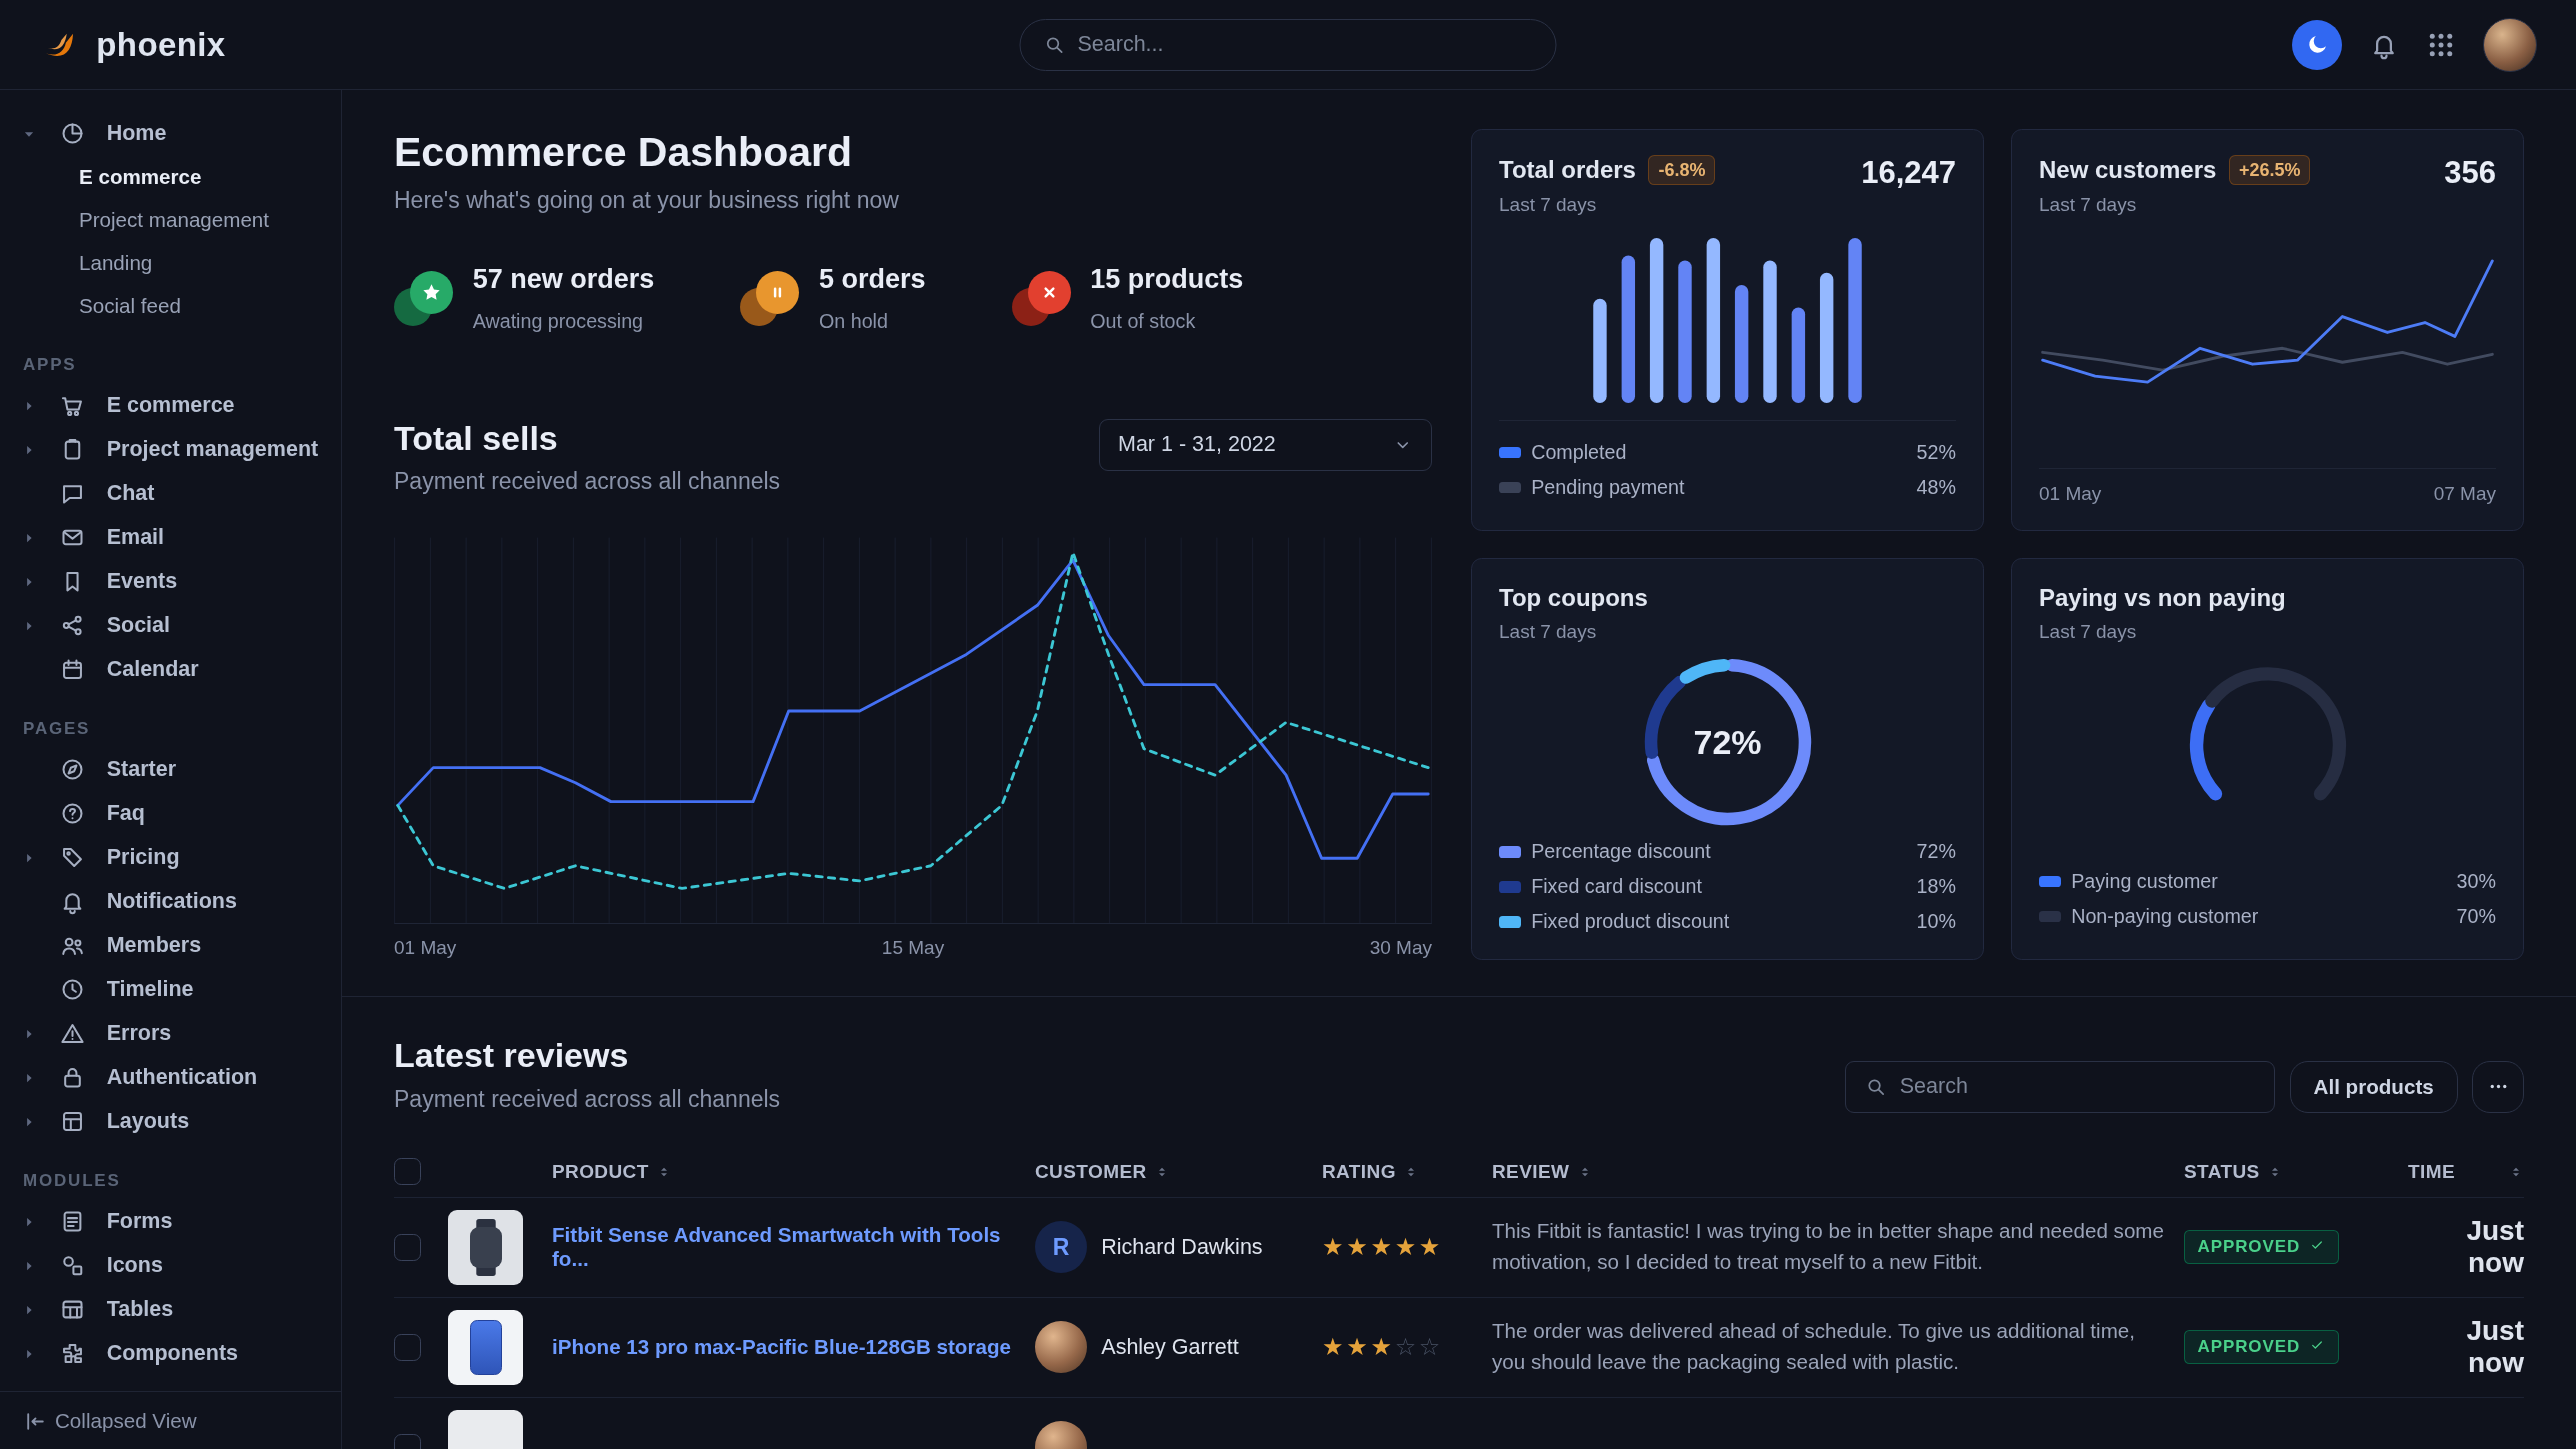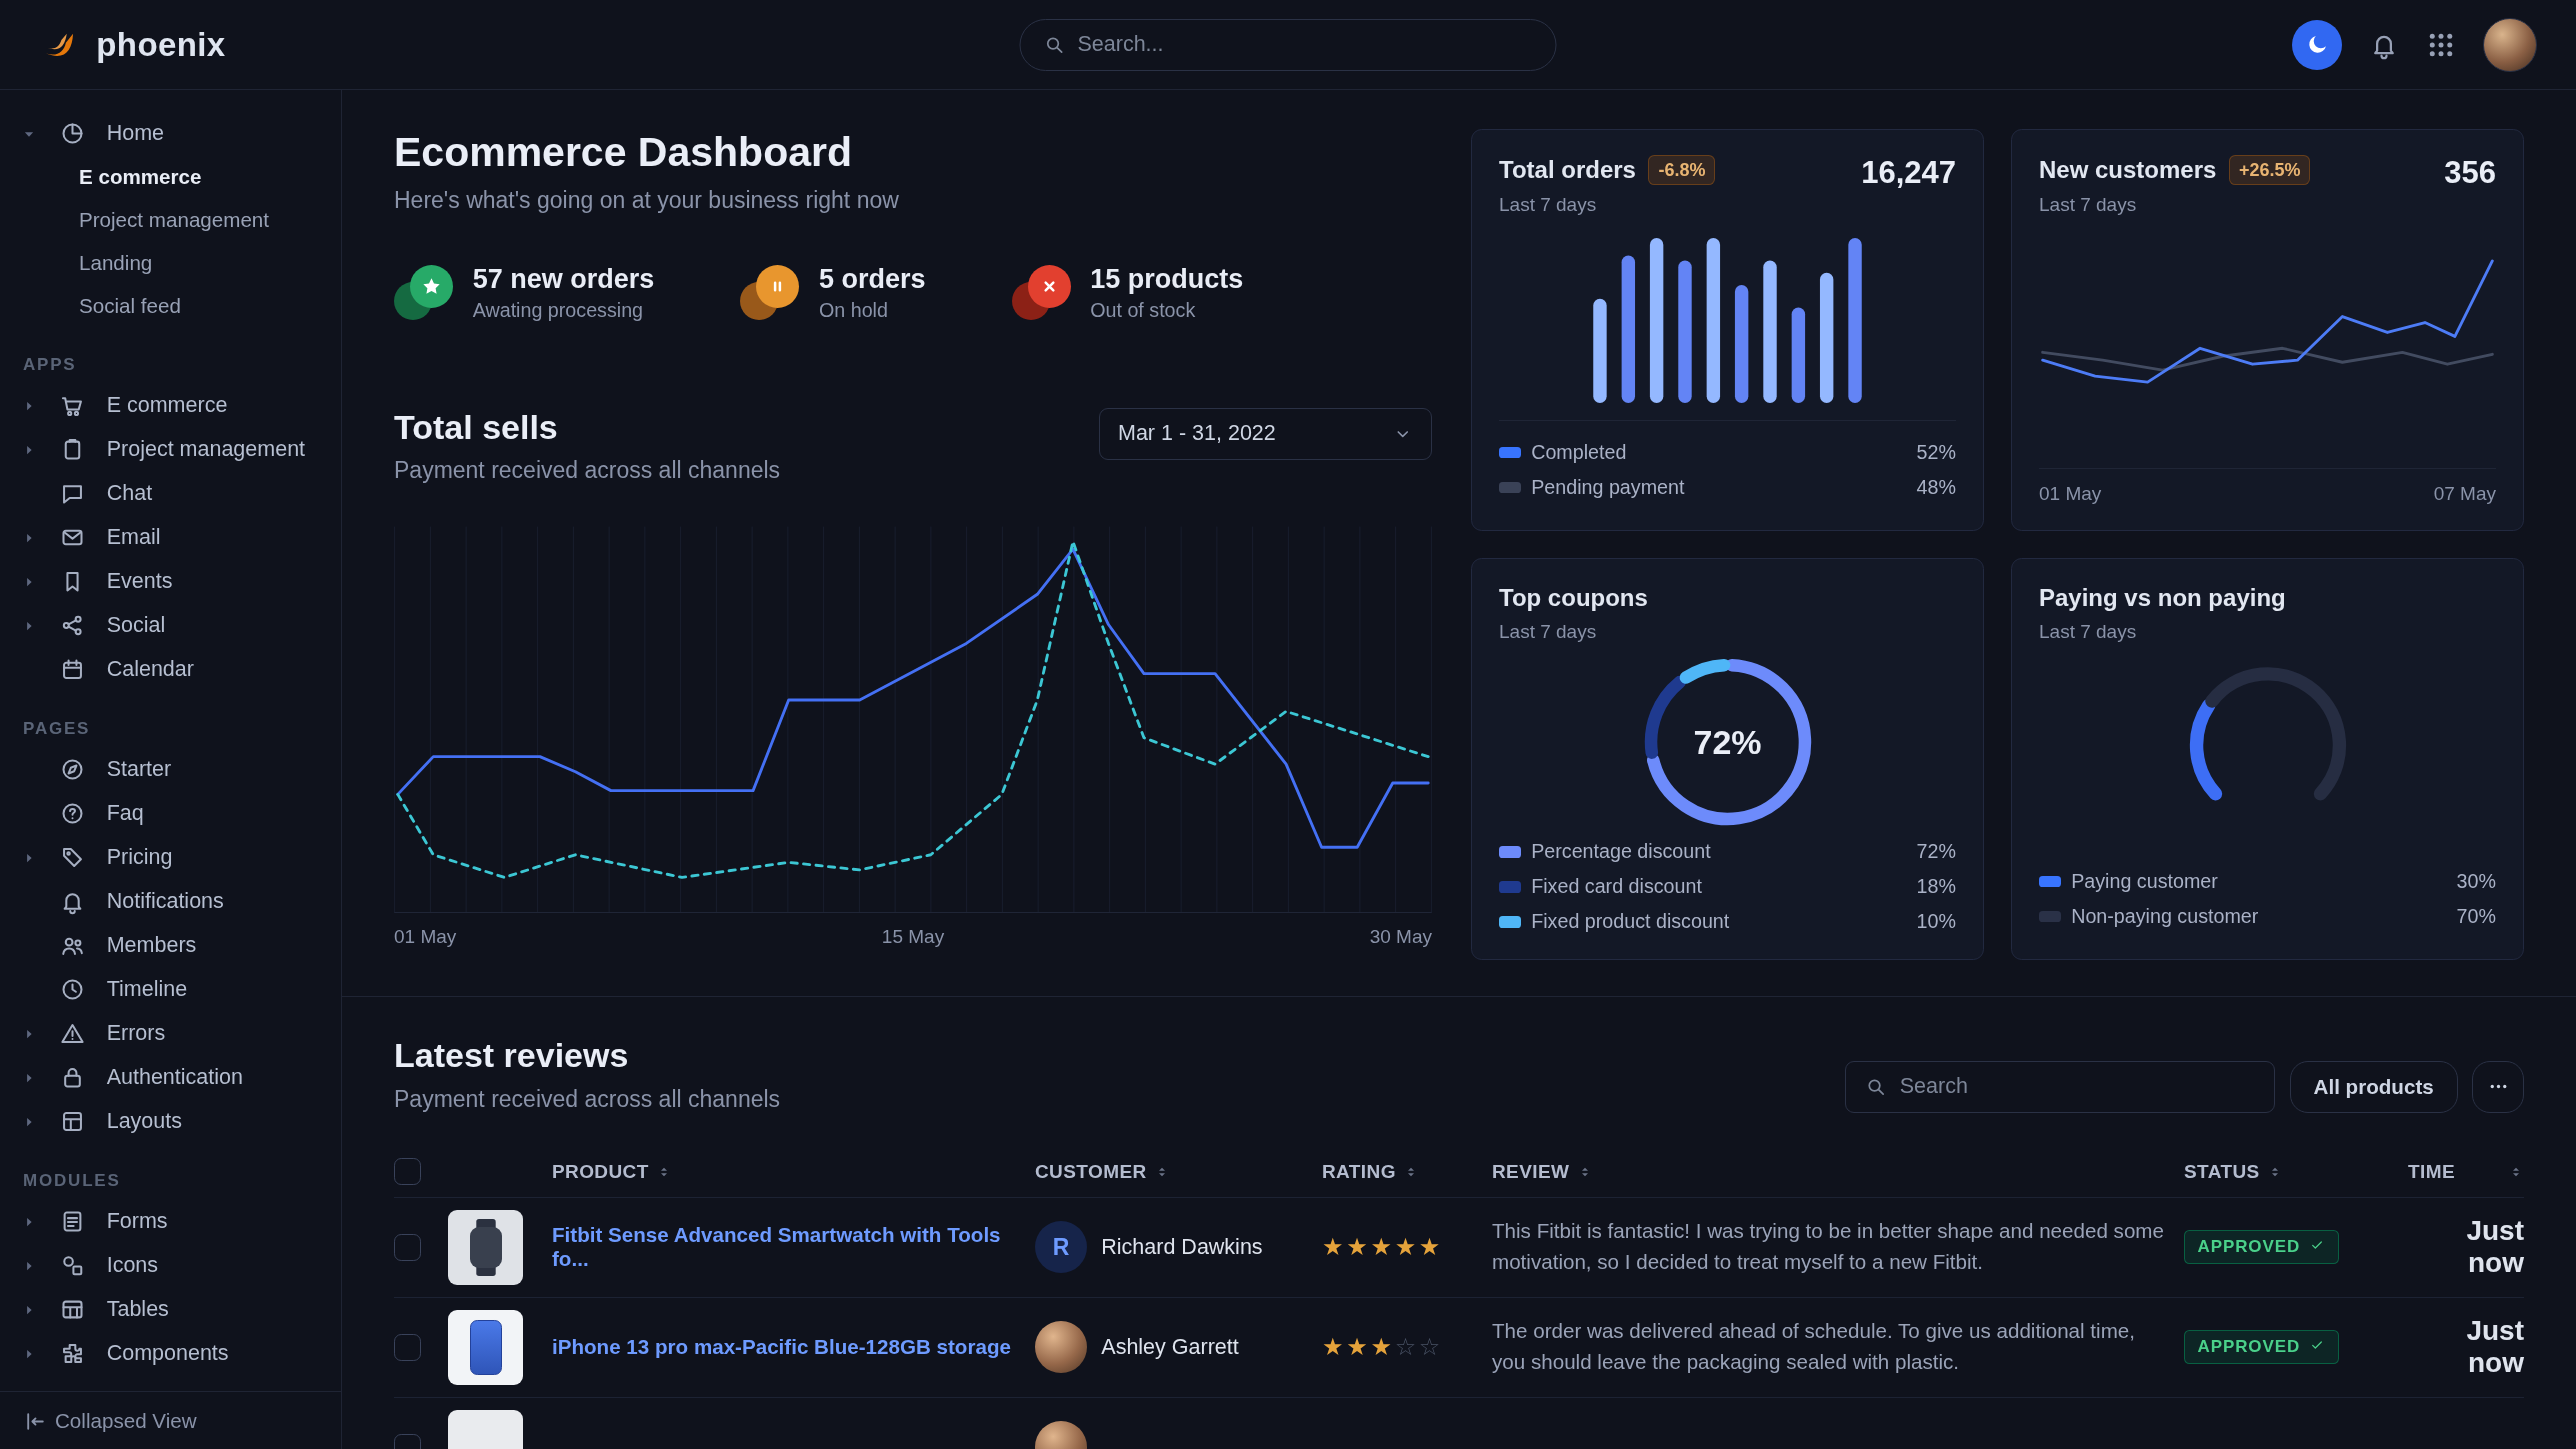--- a/index.html
+++ b/index.html
@@ -23,21 +23,21 @@
 .avatar{width:54px;height:54px;border-radius:50%;background:radial-gradient(circle at 35% 30%,#d9b48c,#8a5f44 55%,#402b1e);border:1.8px solid #2a3145;cursor:pointer}
 .ic svg{width:100%;height:100%;display:block}
 
 
 .app{display:flex;height:1360px}
 .sidebar{width:342px;flex:none;border-right:0.9px solid #1f2434;display:flex;flex-direction:column}
 .main{flex:1;overflow:hidden}
 
 
 .side-scroll{flex:1;overflow:hidden;padding-top:21.5px}
-.s-item{height:44px;display:flex;align-items:center;gap:21px;padding:0 19.7px;font-size:21.5px;font-weight:400;color:#b6bfd1;cursor:pointer;white-space:nowrap}
+.s-item{height:44px;display:flex;align-items:center;gap:21px;padding:0 19.7px;font-size:21.5px;font-weight:700;color:#b6bfd1;cursor:pointer;white-space:nowrap}
 .caret{width:18px;height:18px;color:#5f6880;flex:none}
 .caret svg{width:100%;height:100%}
 .s-ic{width:27px;height:27px;color:#a6afc2;flex:none}
 .s-ic svg{width:100%;height:100%}
 .s-child{height:43px;display:flex;align-items:center;padding-left:79px;font-size:20.6px;color:#99a2b6;cursor:pointer}
 .s-child.active{color:#e9edf6;font-weight:700}
 .s-sect{margin:27px 0 9px;padding:0 23px;font-size:17px;font-weight:700;letter-spacing:1.8px;color:#5a6477}
 .side-foot{height:59px;border-top:0.9px solid #1f2434;display:flex;align-items:center;gap:7px;padding:0 23px;color:#8a93a9;font-size:20.6px;cursor:pointer}
 .side-foot .ic{width:25px;height:25px}
 
@@ -48,21 +48,21 @@
 .stats{display:flex;gap:86px;margin-top:50px}
 .stat{display:flex;align-items:center;gap:19.7px}
 .blob{position:relative;width:59px;height:55px;flex:none}
 .blob::before{content:"";position:absolute;left:0;bottom:0;width:38px;height:38px;background:var(--back);border-radius:50% 3.6px 50% 50%}
 .bub{position:absolute;top:0;right:0;width:43px;height:43px;border-radius:50%;background:var(--front);color:#fff;display:flex;align-items:center;justify-content:center}
 .bub .ic{width:23px;height:23px}
 .stat-green{--front:#27aa68;--back:#156a41}
 .stat-orange{--front:#e8962e;--back:#99591a}
 .stat-red{--front:#e2402f;--back:#8c2116}
 .stat-val{font-size:27px;font-weight:700;color:#e9edf6}
-.stat-cap{font-size:19.7px;color:#8a93a9;margin-top:4px}
+.stat-cap{font-size:19.7px;color:#8a93a9;margin-top:15px}
 .sells-head{display:flex;justify-content:space-between;align-items:flex-start;margin-top:86px}
 h2{font-size:34px;font-weight:700;color:#eaeef7}
 .select{width:333px;height:52px;border:0.9px solid #2a3145;border-radius:9px;display:flex;align-items:center;justify-content:space-between;padding:0 18px;font-size:21.5px;color:#cfd6e4;cursor:pointer}
 .select .ic{width:21.5px;height:21.5px;color:#8a93a9}
 .sells-chart{height:390px;margin-top:39px}
 .x-labels{display:flex;justify-content:space-between;font-size:19px;color:#8a93a9;margin-top:12.5px}
 
 
 .cards{display:grid;grid-template-columns:1fr 1fr;gap:27px}
 .card{background:#131826;border:0.9px solid #222940;border-radius:10.7px;padding:25px 27px;display:flex;flex-direction:column;height:402px}

